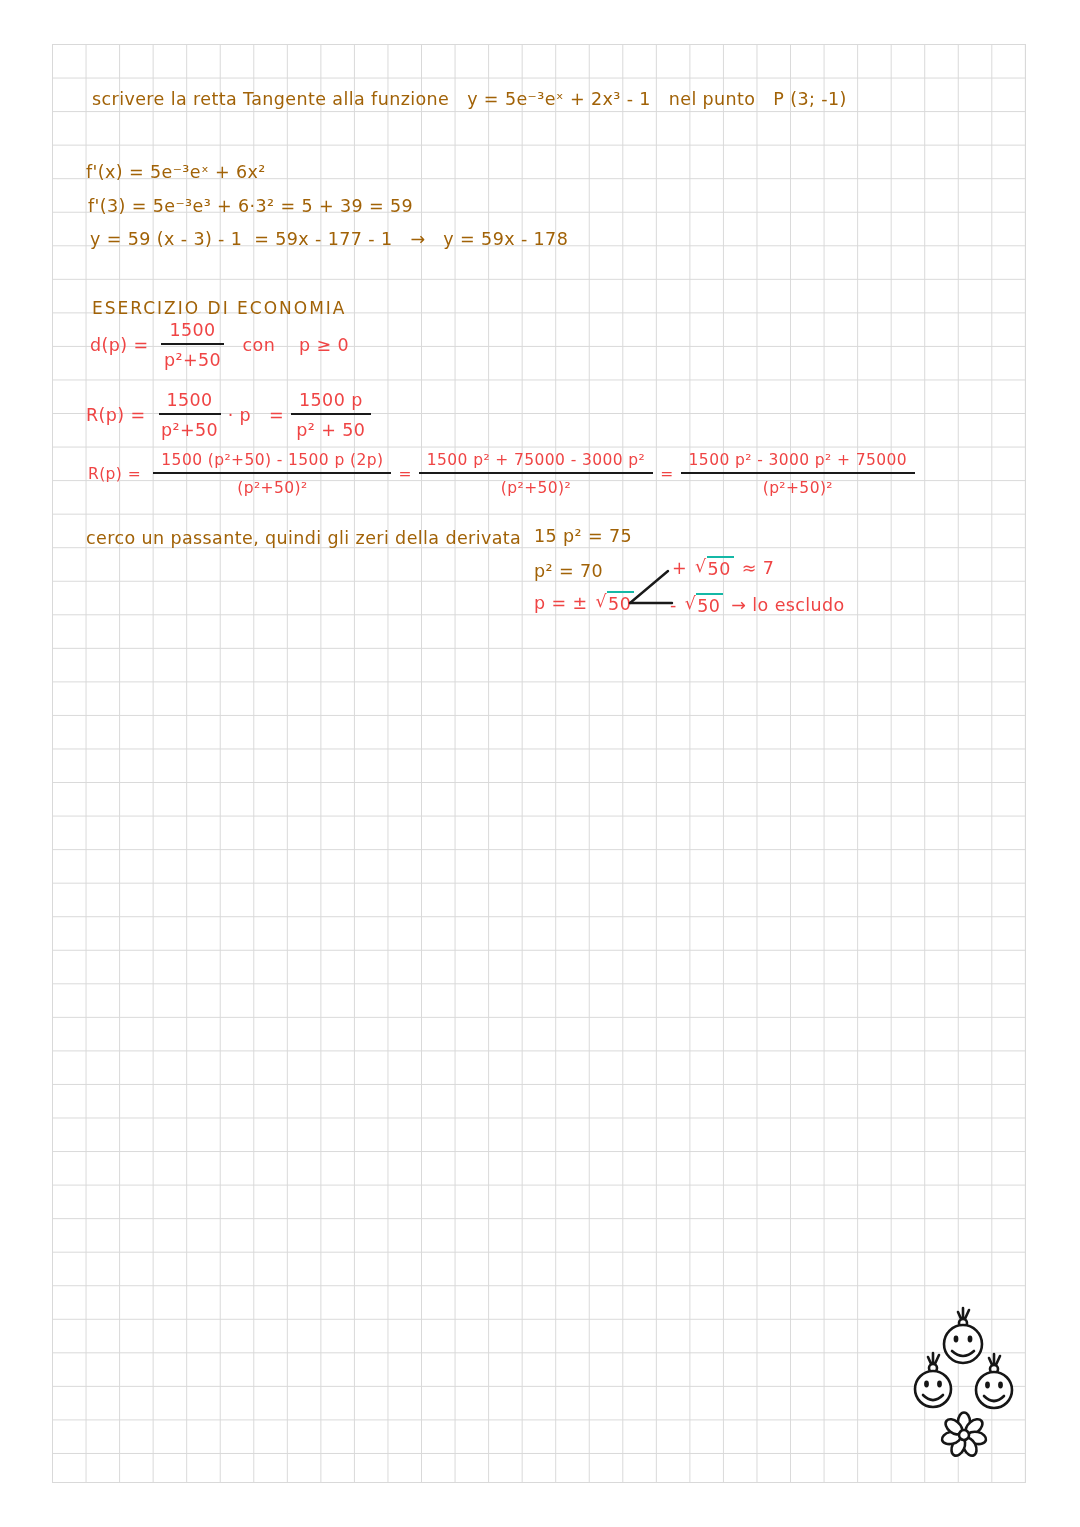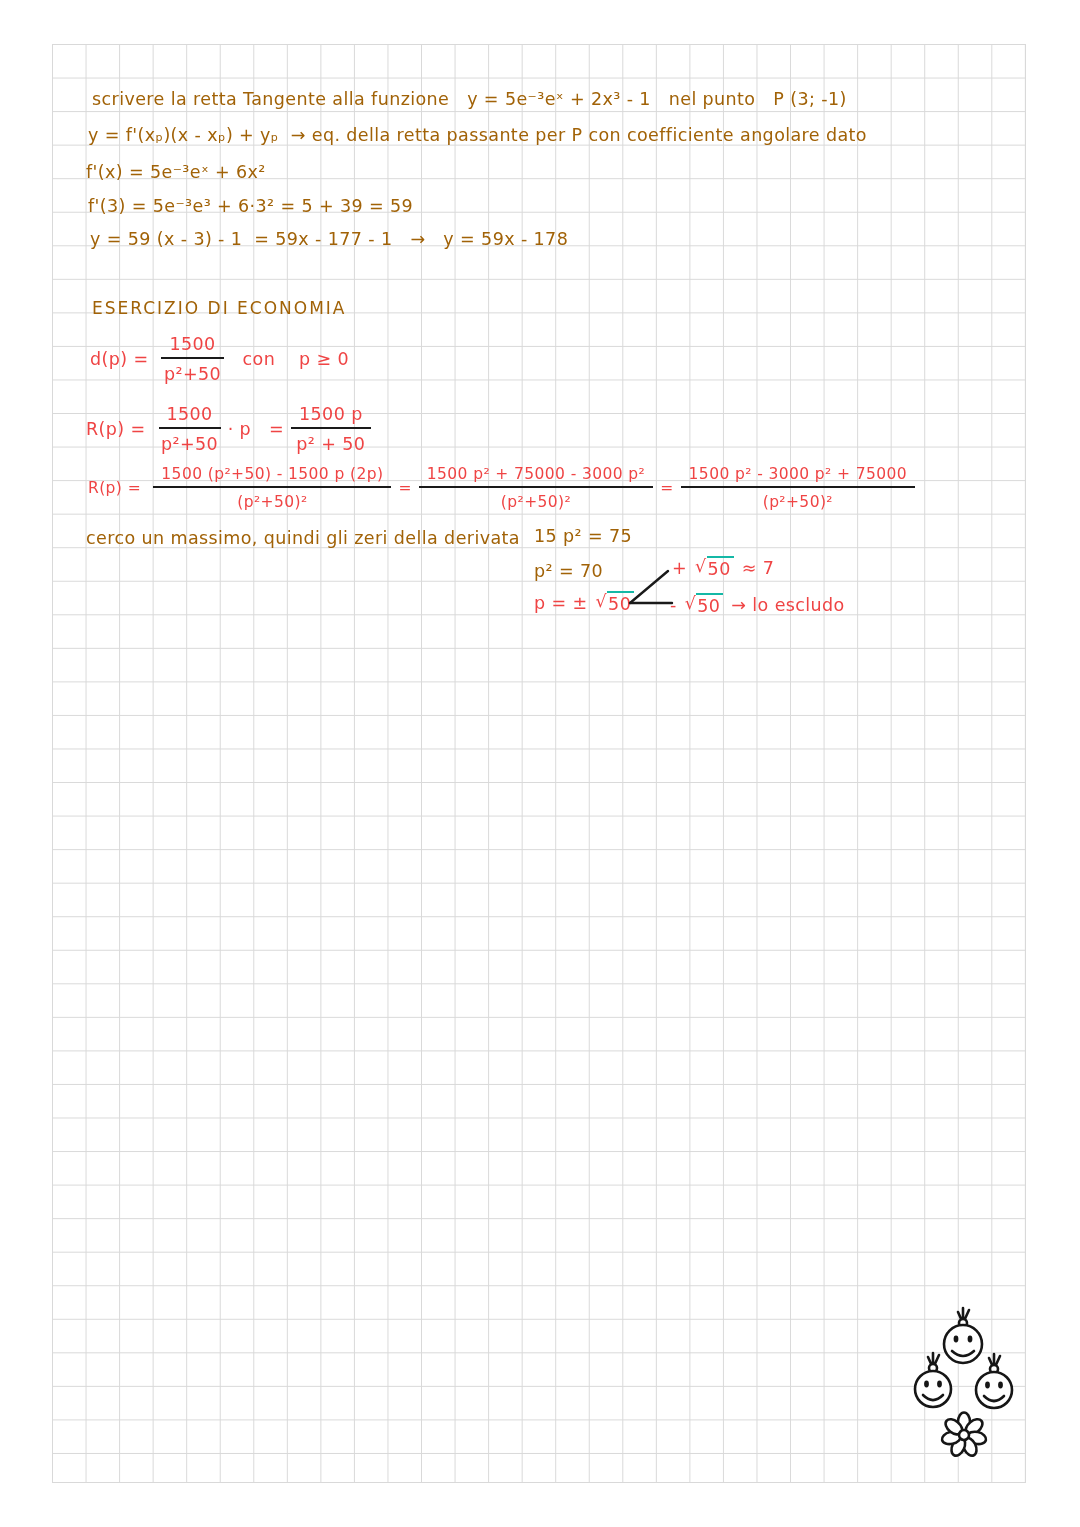--- a/index.html
+++ b/index.html
@@ -23,37 +23,36 @@
     position:absolute;white-space:pre;
     font-size:17.5px;line-height:1.35;letter-spacing:.4px;
     color:#a16207;
   }
   .heading{letter-spacing:2px;font-size:17px;}
   .mathline{
     position:absolute;display:flex;align-items:center;white-space:pre;
     font-size:17.5px;letter-spacing:.4px;color:#ef4444;
   }
   .mathline.small{font-size:15.5px;}
-  .frac{display:inline-flex;flex-direction:column;align-items:center;margin:16px 7px;}
+  .frac{display:inline-flex;flex-direction:column;align-items:center;margin:2px 7px;}
   .frac .num{padding:0 8px 3px 8px;border-bottom:2px solid #1a1a1a;text-align:center;}
   .frac .den{padding-top:5px;text-align:center;}
   .sqrt{display:inline-flex;align-items:flex-start;margin:0 2px;}
   .sqrt .sym{line-height:1.2;}
   .sqrt .rad{border-top:2px solid #14b8a6;padding:1px 3px 0 1px;line-height:1.2;}
   svg{position:absolute;overflow:visible;}
 </style>
 </head>
 <body>
 
 <div class="page">
 
   <div class="grid"></div>
 
   <div class="hand" style="left:92px;top:88px">scrivere la retta Tangente alla funzione   y = 5e⁻³eˣ + 2x³ - 1   nel punto   P (3; -1)</div>
-  <div class="hand" style="left:88px;top:124px">y = f'(xₚ)(x - xₚ) + yₚ  → eq. della retta passante per P con coefficiente angolare dato</div>
   <div class="hand" style="left:86px;top:161px">f'(x) = 5e⁻³eˣ + 6x²</div>
   <div class="hand" style="left:88px;top:195px">f'(3) = 5e⁻³e³ + 6·3² = 5 + 39 = 59</div>
   <div class="hand" style="left:90px;top:228px">y = 59 (x - 3) - 1  = 59x - 177 - 1   →   y = 59x - 178</div>
 
   <div class="hand heading" style="left:92px;top:297px">ESERCIZIO DI ECONOMIA</div>
 
   <div class="mathline" style="left:90px;top:318px">
     <span>d(p) = </span>
     <span class="frac">
       <span class="num">1500</span>
@@ -86,21 +85,21 @@
       <span class="num">1500 p² + 75000 - 3000 p²</span>
       <span class="den">(p²+50)²</span>
     </span>
     <span>=</span>
     <span class="frac">
       <span class="num">1500 p² - 3000 p² + 75000</span>
       <span class="den">(p²+50)²</span>
     </span>
   </div>
 
-  <div class="hand" style="left:86px;top:527px">cerco un massimo, quindi gli zeri della derivata</div>
+  <div class="hand" style="left:86px;top:527px">cerco un passante, quindi gli zeri della derivata</div>
   <div class="hand" style="left:534px;top:525px">15 p² = 75</div>
   <div class="hand" style="left:534px;top:560px">p² = 70</div>
 
   <div class="mathline" style="left:534px;top:591px">
     <span>p = ± </span>
     <span class="sqrt">
       <span class="sym">√</span>
       <span class="rad">50</span>
     </span>
   </div>

